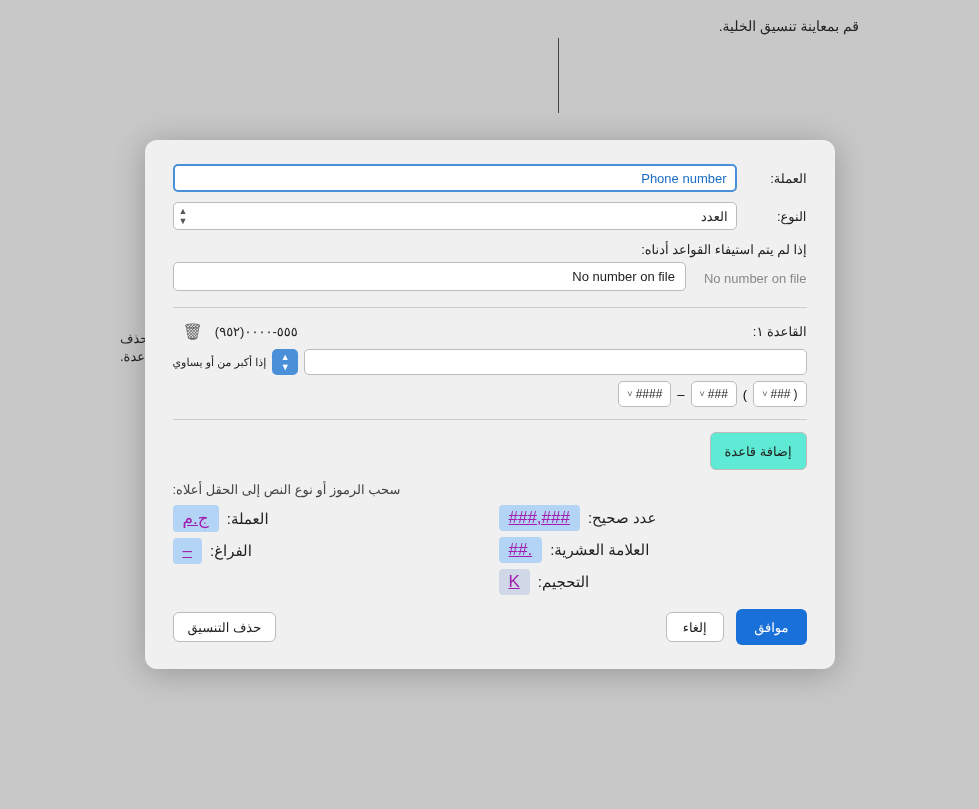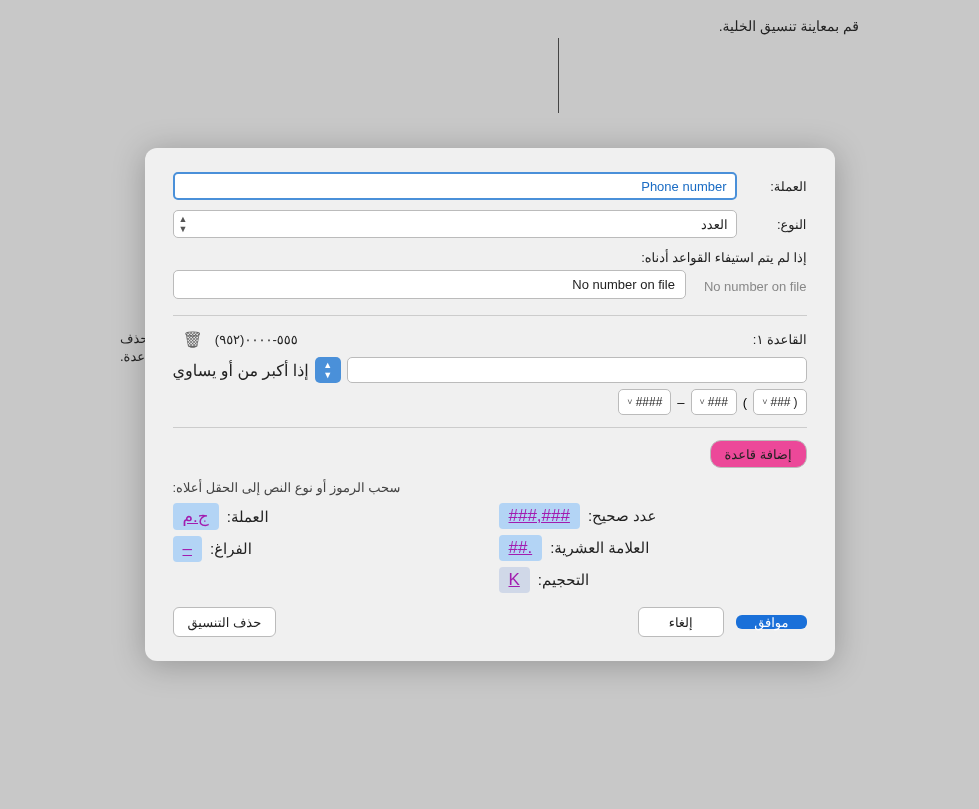--- a/index.html
+++ b/index.html
@@ -210,25 +210,25 @@
     }
 
     .add-rule-row {
       display: flex;
       justify-content: flex-left;
       margin: 10px 0 12px 0;
       direction: rtl;
     }
 
     .add-rule-btn {
-      height: 28px;
+      height: 38px;
       padding: 0 14px;
       border: 1px solid #bbb;
-      border-radius: 11px;
-      background: #ec4899;
+      border-radius: 6px;
+      background: #5eead4;
       font-size: 13px;
       color: #222;
       cursor: pointer;
     }
 
     .drag-section {
       margin-bottom: 14px;
     }
 
     .drag-label {
@@ -293,34 +293,34 @@
       justify-content: space-between;
       margin-top: 12px;
       direction: rtl;
     }
 
     .btn-ok {
       background: #1a70d9;
       color: white;
       border: none;
       border-radius: 6px;
-      height: 14px;
+      height: 36px;
       padding: 0 18px;
       font-size: 13px;
       cursor: pointer;
       font-weight: 500;
     }
 
     .btn-cancel {
       background: white;
       color: #222;
       border: 1px solid #bbb;
       border-radius: 6px;
       height: 30px;
-      padding: 0 30px;
+      padding: 0 16px;
       font-size: 13px;
       cursor: pointer;
       margin-right: 8px;
     }
 
     .btn-delete-format {
       background: white;
       color: #222;
       border: 1px solid #bbb;
       border-radius: 6px;
@@ -413,21 +413,21 @@
     </div>
 
     <div class="rule-row">
       <input class="rule-input" type="text" value="" style="flex: 1 1 0%;">
       <div style="position:relative; flex-shrink:0;">
         <div style="background:#4a90d9; border-radius:5px; width:26px; height:26px; display:flex; flex-direction:column; align-items:center; justify-content:center; cursor:pointer; gap:1px;">
           <span style="color:white; font-size:9px; line-height:1;">▲</span>
           <span style="color:white; font-size:9px; line-height:1;">▼</span>
         </div>
       </div>
-      <span style="font-size:16px; color:#222; white-space:nowrap;">إذا أكبر من أو يساوي</span>
+      <span style="font-size:11px; color:#222; white-space:nowrap;">إذا أكبر من أو يساوي</span>
     </div>
 
     <div class="format-row">
 
       <button class="format-btn">
         <span>(</span>
         <span> ### </span>
         <span class="chevron">˅</span>
       </button>
       <span style="font-size:13px; padding:0 2px;">)</span>

